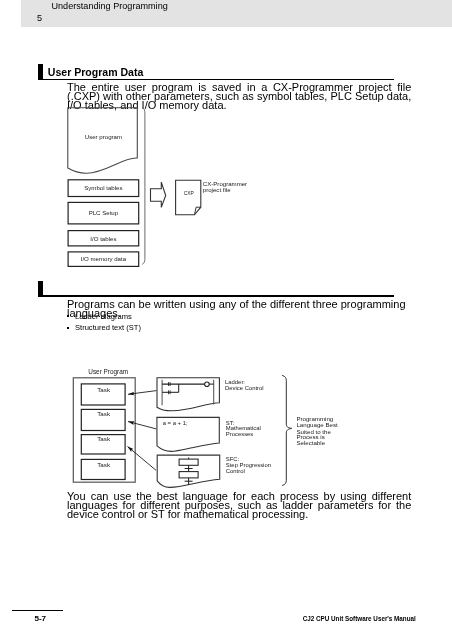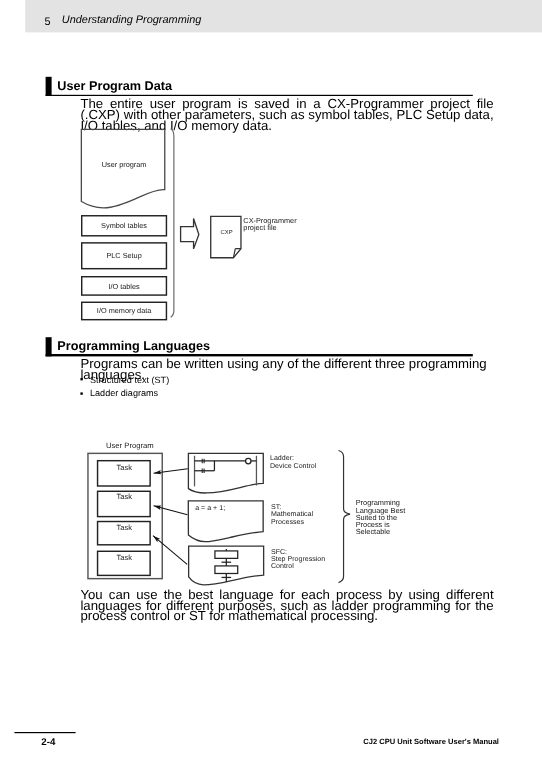--- a/index.html
+++ b/index.html
@@ -5,21 +5,21 @@
   html,body{margin:0;padding:0;}
   body{will-change:transform;}
   body{width:452px;height:640px;background:#fff;color:#000;
        font-family:"Liberation Sans",sans-serif;position:relative;overflow:hidden;
        -webkit-font-smoothing:antialiased;}
   .page{position:absolute;left:0;top:0;width:452px;height:640px;}
 
   
   .runhead{position:absolute;left:21px;top:0;width:431px;height:27px;background:#e3e3e3;}
   .runhead .num{position:absolute;left:16.1px;top:13.9px;font-size:9.1px;line-height:9px;}
-  .runhead .ttl{position:absolute;left:30.5px;top:12px;font-size:9.1px;line-height:9px;font-style:italic;}
+  .runhead .ttl{position:absolute;left:30.5px;top:2px;font-size:9.1px;line-height:9px;}
 
   
   .sec{position:absolute;left:38px;width:356.2px;height:20px;}
   .sec .bar{position:absolute;left:0;top:0;width:5.1px;height:15.7px;background:#000;}
   .sec .txt{position:absolute;left:9.8px;top:1.8px;font-size:10.55px;line-height:13px;font-weight:bold;white-space:nowrap;}
   .sec .rule{position:absolute;left:0;top:14.2px;width:356.2px;height:1.5px;background:#000;}
 
   .para{position:absolute;left:67.0px;font-size:11px;line-height:9.1px;width:344.3px;}
   .para.j{text-align:justify;}
 
@@ -82,27 +82,26 @@
     </g>
     <g class="dtext">
      <text x="202.8" y="186.0">CX-Programmer</text>
      <text x="202.8" y="191.8">project file</text>
     </g>
    </svg>
   </div>
 
   <div class="sec" style="top:281.3px">
     <span class="bar"></span>
-    <span class="txt">Programming Languages</span>
     <span class="rule"></span>
   </div>
   <div class="para" style="top:300.0px">Programs can be written using any of the different three programming languages.</div>
   <div class="bullets" id="b2" style="top:310.9px">
+      <div class="bi">Ladder diagrams</div>
       <div class="bi">Structured text (ST)</div>
-      <div class="bi">Ladder diagrams</div>
     </div>
 
   <div class="fig" id="fig2" style="left:0px;top:0px;width:452px;height:640px;pointer-events:none">
    <svg width="452" height="640" viewBox="0 0 452 640">
     <defs>
       <marker id="ahead" markerWidth="7" markerHeight="4.2" refX="6.4" refY="2.1" orient="auto" markerUnits="userSpaceOnUse">
         <path d="M6.4 2.1 L0 0.25 L1.3 2.1 L0 3.95 Z" fill="#111"></path>
       </marker>
     </defs>
     <g fill="none" stroke="#3a3a3a">
@@ -167,18 +166,18 @@
     <g class="dtext" style="font-size:6.15px">
      <text x="296.4" y="421.1">Programming</text>
      <text x="296.4" y="427.2">Language Best</text>
      <text x="296.4" y="433.5">Suited to the</text>
      <text x="296.4" y="439.4">Process is</text>
      <text x="296.4" y="445.4">Selectable</text>
     </g>
    </svg>
   </div>
 
-  <div class="para j" style="top:491.5px">You can use the best language for each process by using different languages for different purposes, such as ladder programming for the process control or ST for mathematical processing.</div>
+  <div class="para j" style="top:491.5px">You can use the best language for each process by using different languages for different purposes, such as ladder parameters for the device control or ST for mathematical processing.</div>
 
   <div class="footer-rule"></div>
-  <div class="pageno">2-4</div>
+  <div class="pageno">5-7</div>
   <div class="manual">CJ2 CPU Unit Software User's Manual</div>
 </div>
 
 </body></html>

